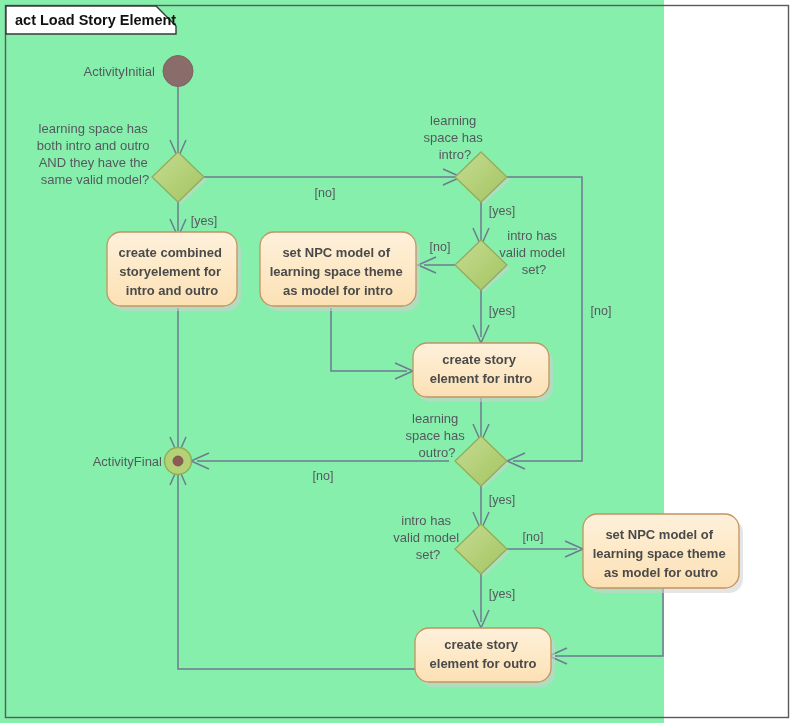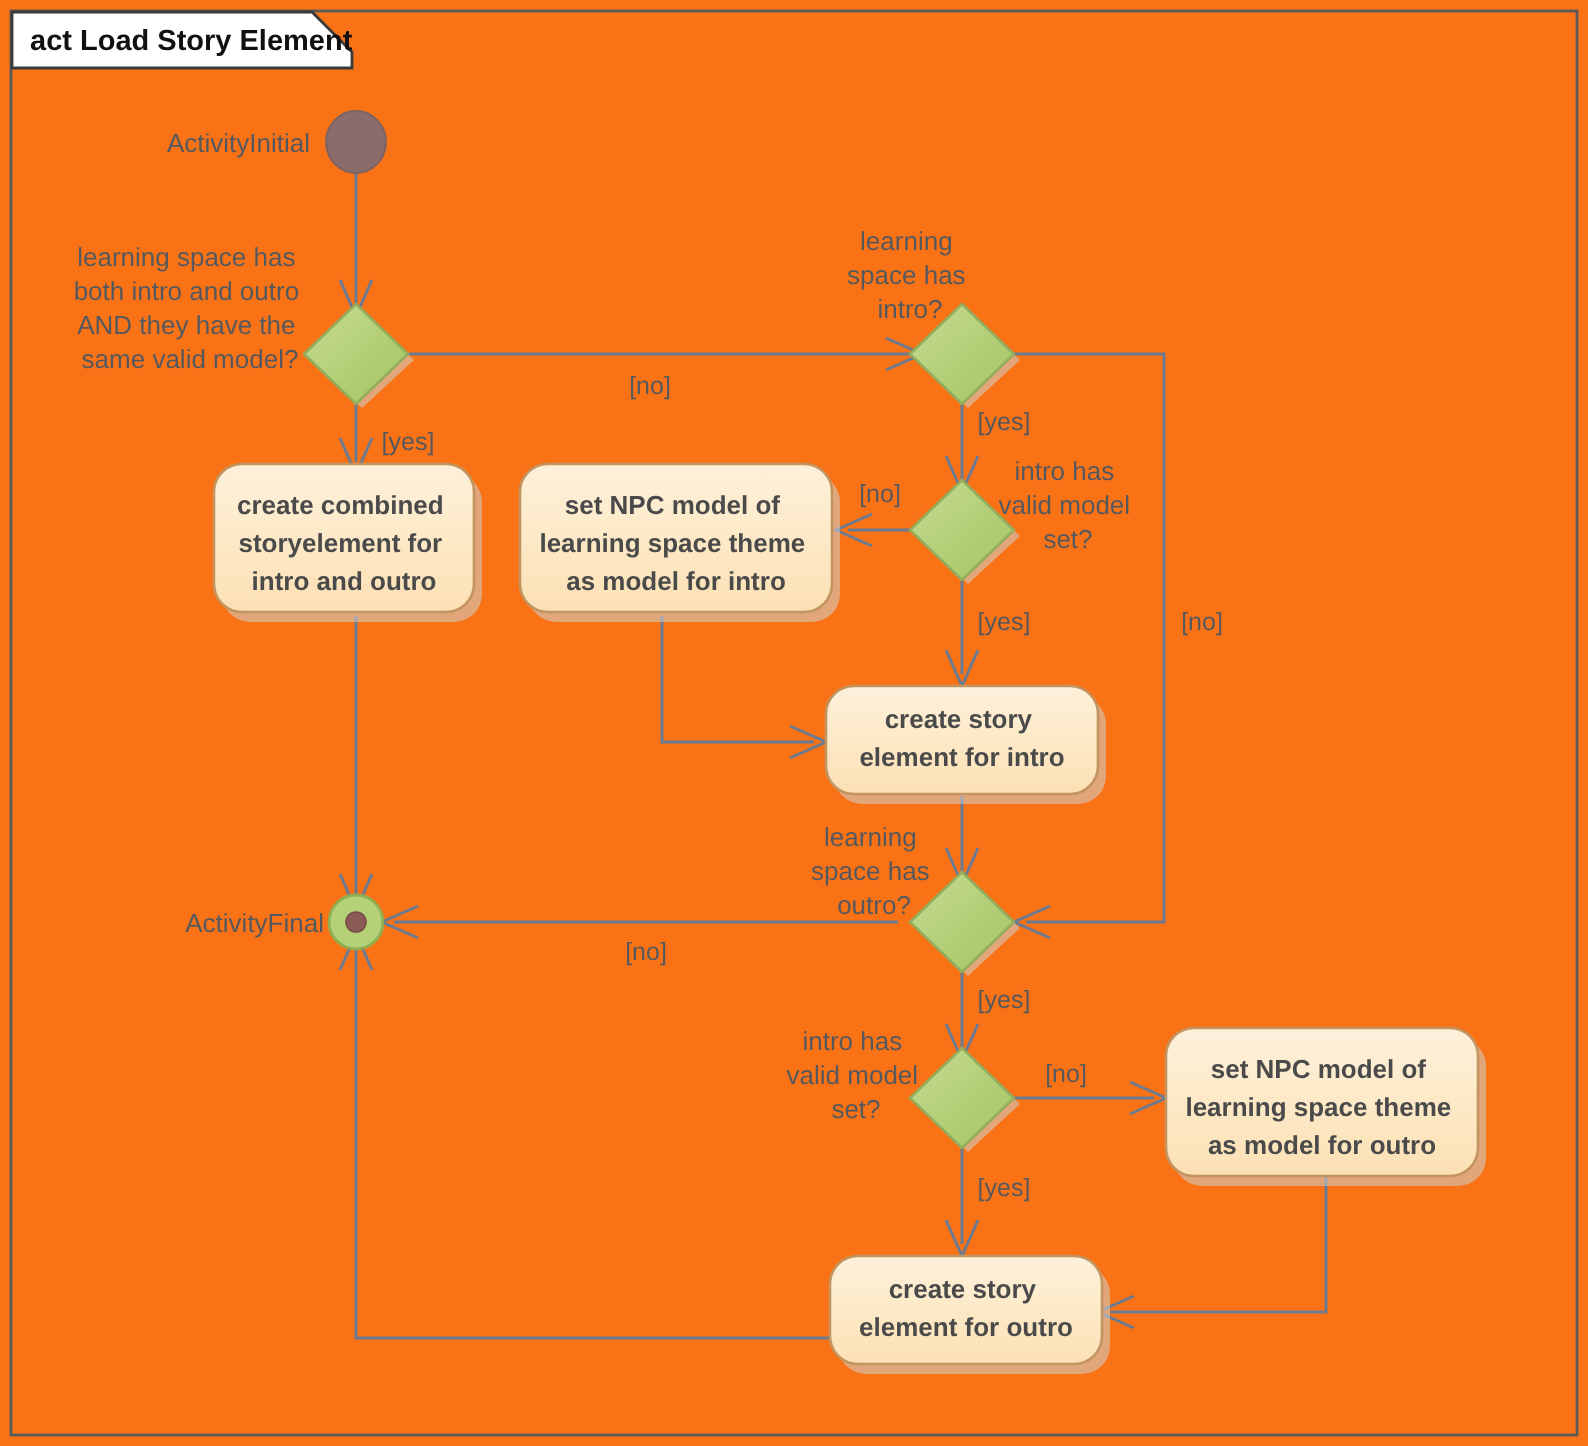--- a/index.html
+++ b/index.html
@@ -9,23 +9,23 @@
     background: #ffffff;
   }
   body {
     width: 794px;
     height: 723px;
     font-family: "Liberation Sans", sans-serif;
     overflow: hidden;
   }
   #diagram-root {
     position: relative;
-    width: 794px;
+    width: 664px;
     height: 723px;
-    background: #f97316;
+    background: #86efac;
   }
   svg#uml-canvas {
     display: block;
     width: 794px;
     height: 723px;
   }
   .frame-border {
     fill: none;
     stroke: #5a5a5a;
     stroke-width: 1.4;

